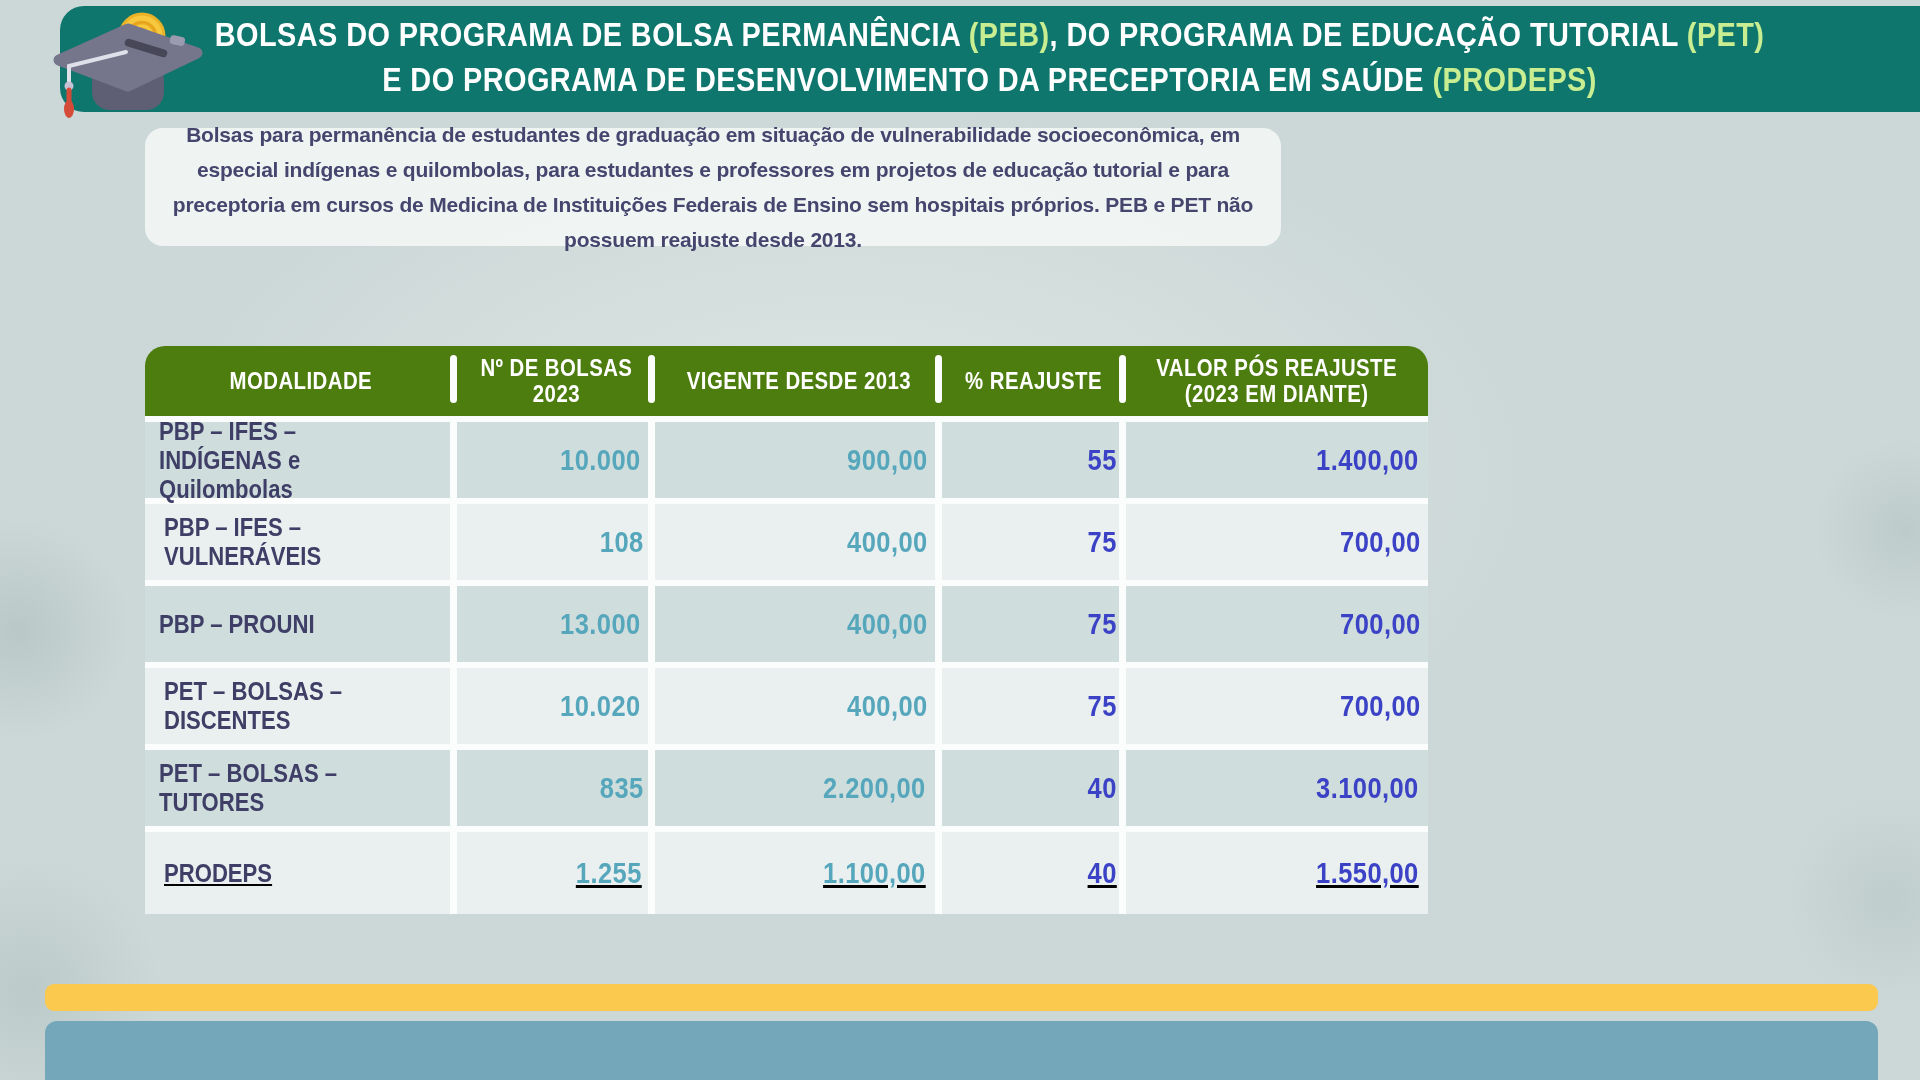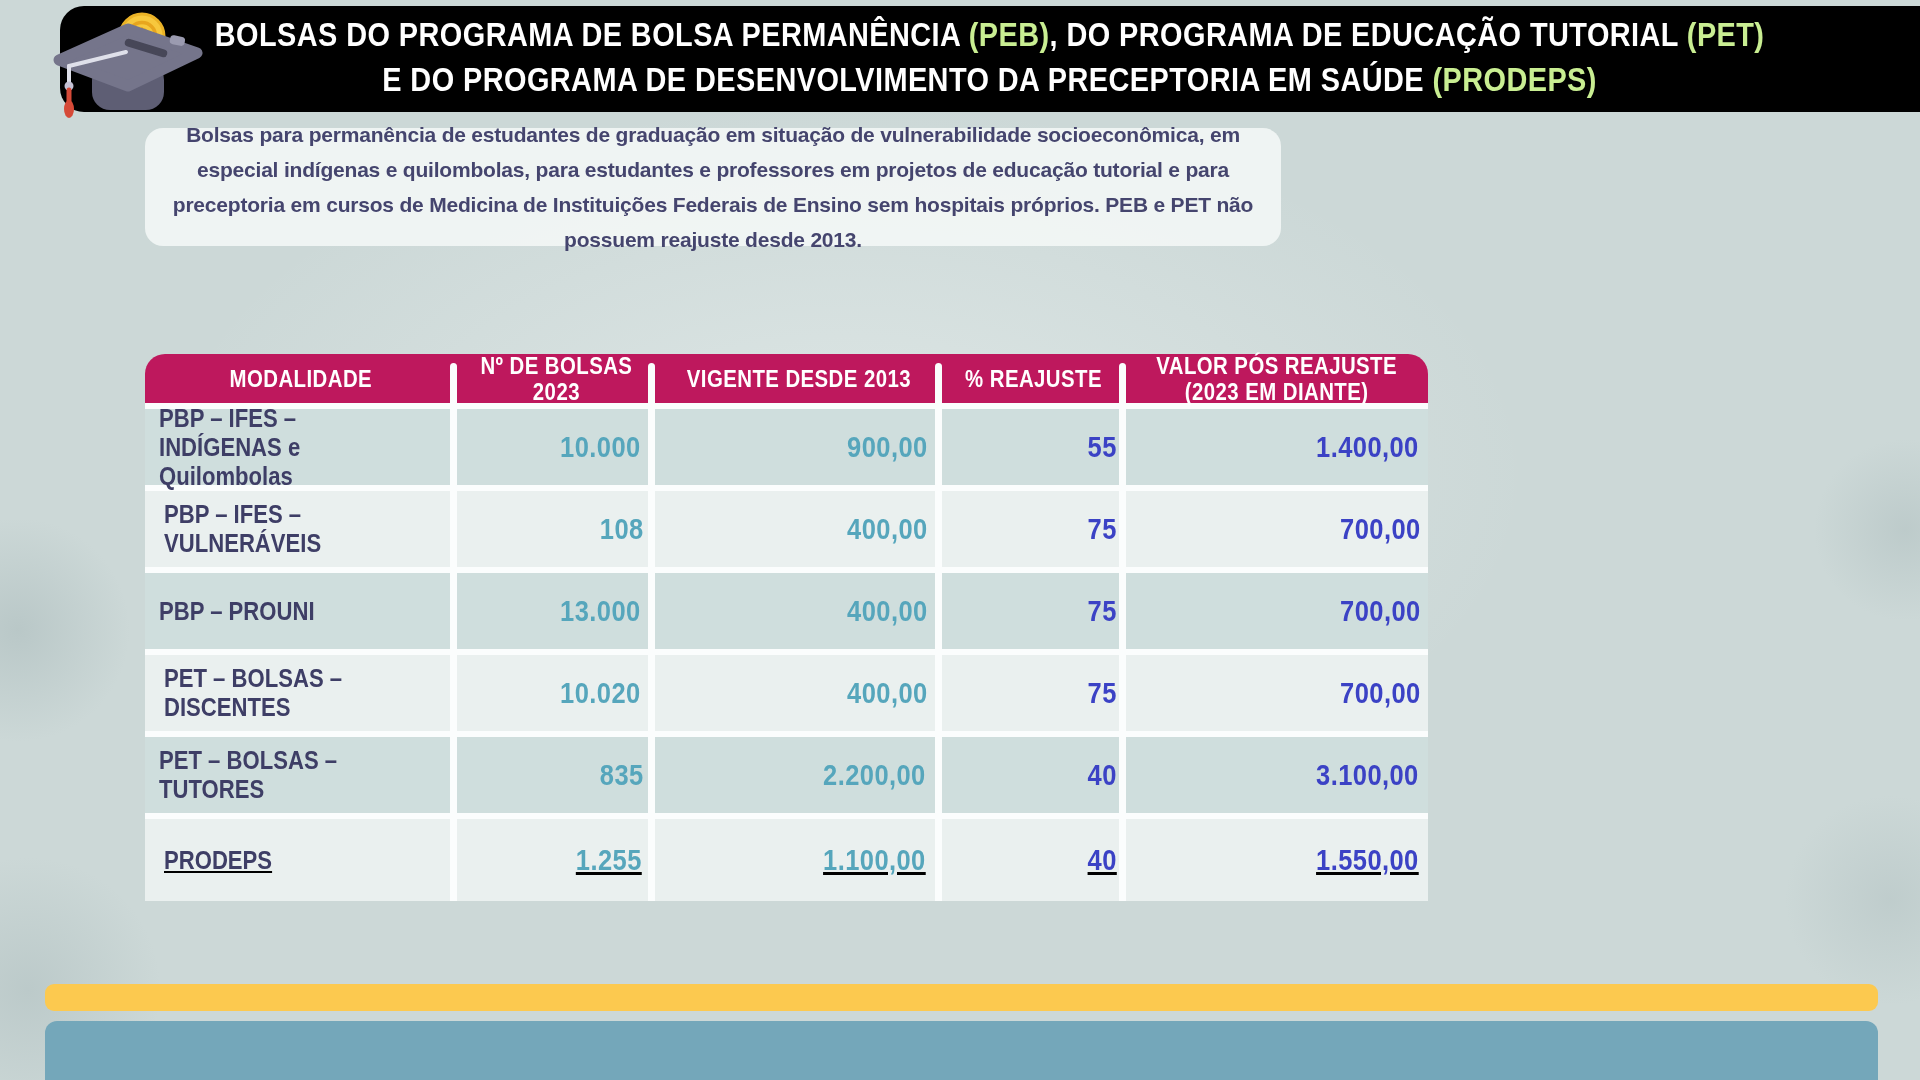--- a/index.html
+++ b/index.html
@@ -10,21 +10,21 @@
       radial-gradient(circle 160px at 18px 630px, rgba(146,165,167,.32), transparent 70%),
       radial-gradient(circle 190px at 28px 990px, rgba(146,165,167,.28), transparent 70%),
       radial-gradient(circle 130px at 1905px 530px, rgba(146,165,167,.26), transparent 70%),
       radial-gradient(circle 150px at 1890px 900px, rgba(146,165,167,.22), transparent 70%),
       radial-gradient(ellipse 950px 520px at 44% 44%, rgba(233,240,239,.6), rgba(233,240,239,0) 72%),
       #ccd8d7;
   }
   .cnd{display:inline-block;transform:scaleX(.85);transform-origin:center center;}
 
   
-  .banner{position:absolute;left:60px;top:6px;right:0;height:106px;background:#000000;
+  .banner{position:absolute;left:60px;top:6px;right:0;height:106px;background:#0f766e;
     border-radius:24px 0 0 24px;display:flex;flex-direction:column;align-items:center;
     justify-content:center;padding-top:2px;box-sizing:border-box;}
   .banner-line{text-align:center;line-height:39px;white-space:nowrap;}
   .banner-line .cnd{font-size:34px;font-weight:700;letter-spacing:.5px;}
   .seg{color:#ffffff;}
   .seg.accent{color:#c9ee92;}
 
   
   .cap{position:absolute;left:42px;top:6px;width:172px;height:122px;}
 
@@ -32,22 +32,22 @@
   .desc{position:absolute;left:145px;top:128px;width:1136px;height:118px;
     background:rgba(245,249,248,.84);border-radius:18px;display:flex;align-items:center;
     justify-content:center;box-sizing:border-box;padding:0 18px;}
   .desc p{margin:0;text-align:center;font-size:21px;line-height:35px;font-weight:700;
     color:#45456e;letter-spacing:-.2px;}
 
   
   .tbl{position:absolute;left:145px;top:346px;width:1283px;display:grid;
     grid-template-columns:312px 198px 287px 184px 302px;}
   .tr{display:contents;}
-  .th{background:#be185d;height:55px;border-bottom:6px solid #fbfdfd;display:flex;
-    align-items:center;justify-content:center;position:relative;box-sizing:border-box;margin-top:8px;}
+  .th{background:#4d7c0f;height:76px;border-bottom:6px solid #fbfdfd;display:flex;
+    align-items:center;justify-content:center;position:relative;box-sizing:border-box;}
   .th.c1{border-radius:20px 0 0 0;}
   .th.c5{border-radius:0 20px 0 0;}
   .th:not(.c5)::after{content:"";position:absolute;right:0;top:9px;height:48px;width:7px;
     background:#fbfdfd;border-radius:4px;}
   .th .cnd{color:#fff;font-weight:700;font-size:24px;line-height:26px;white-space:pre-line;
     text-align:center;letter-spacing:.5px;}
   .td{height:82px;box-sizing:border-box;border-bottom:6px solid #fbfdfd;display:flex;
     align-items:center;justify-content:flex-end;}
   .td.c1,.td.c2,.td.c3,.td.c4{border-right:7px solid #fbfdfd;}
   .td.c1{justify-content:flex-start;padding-left:14px;}

